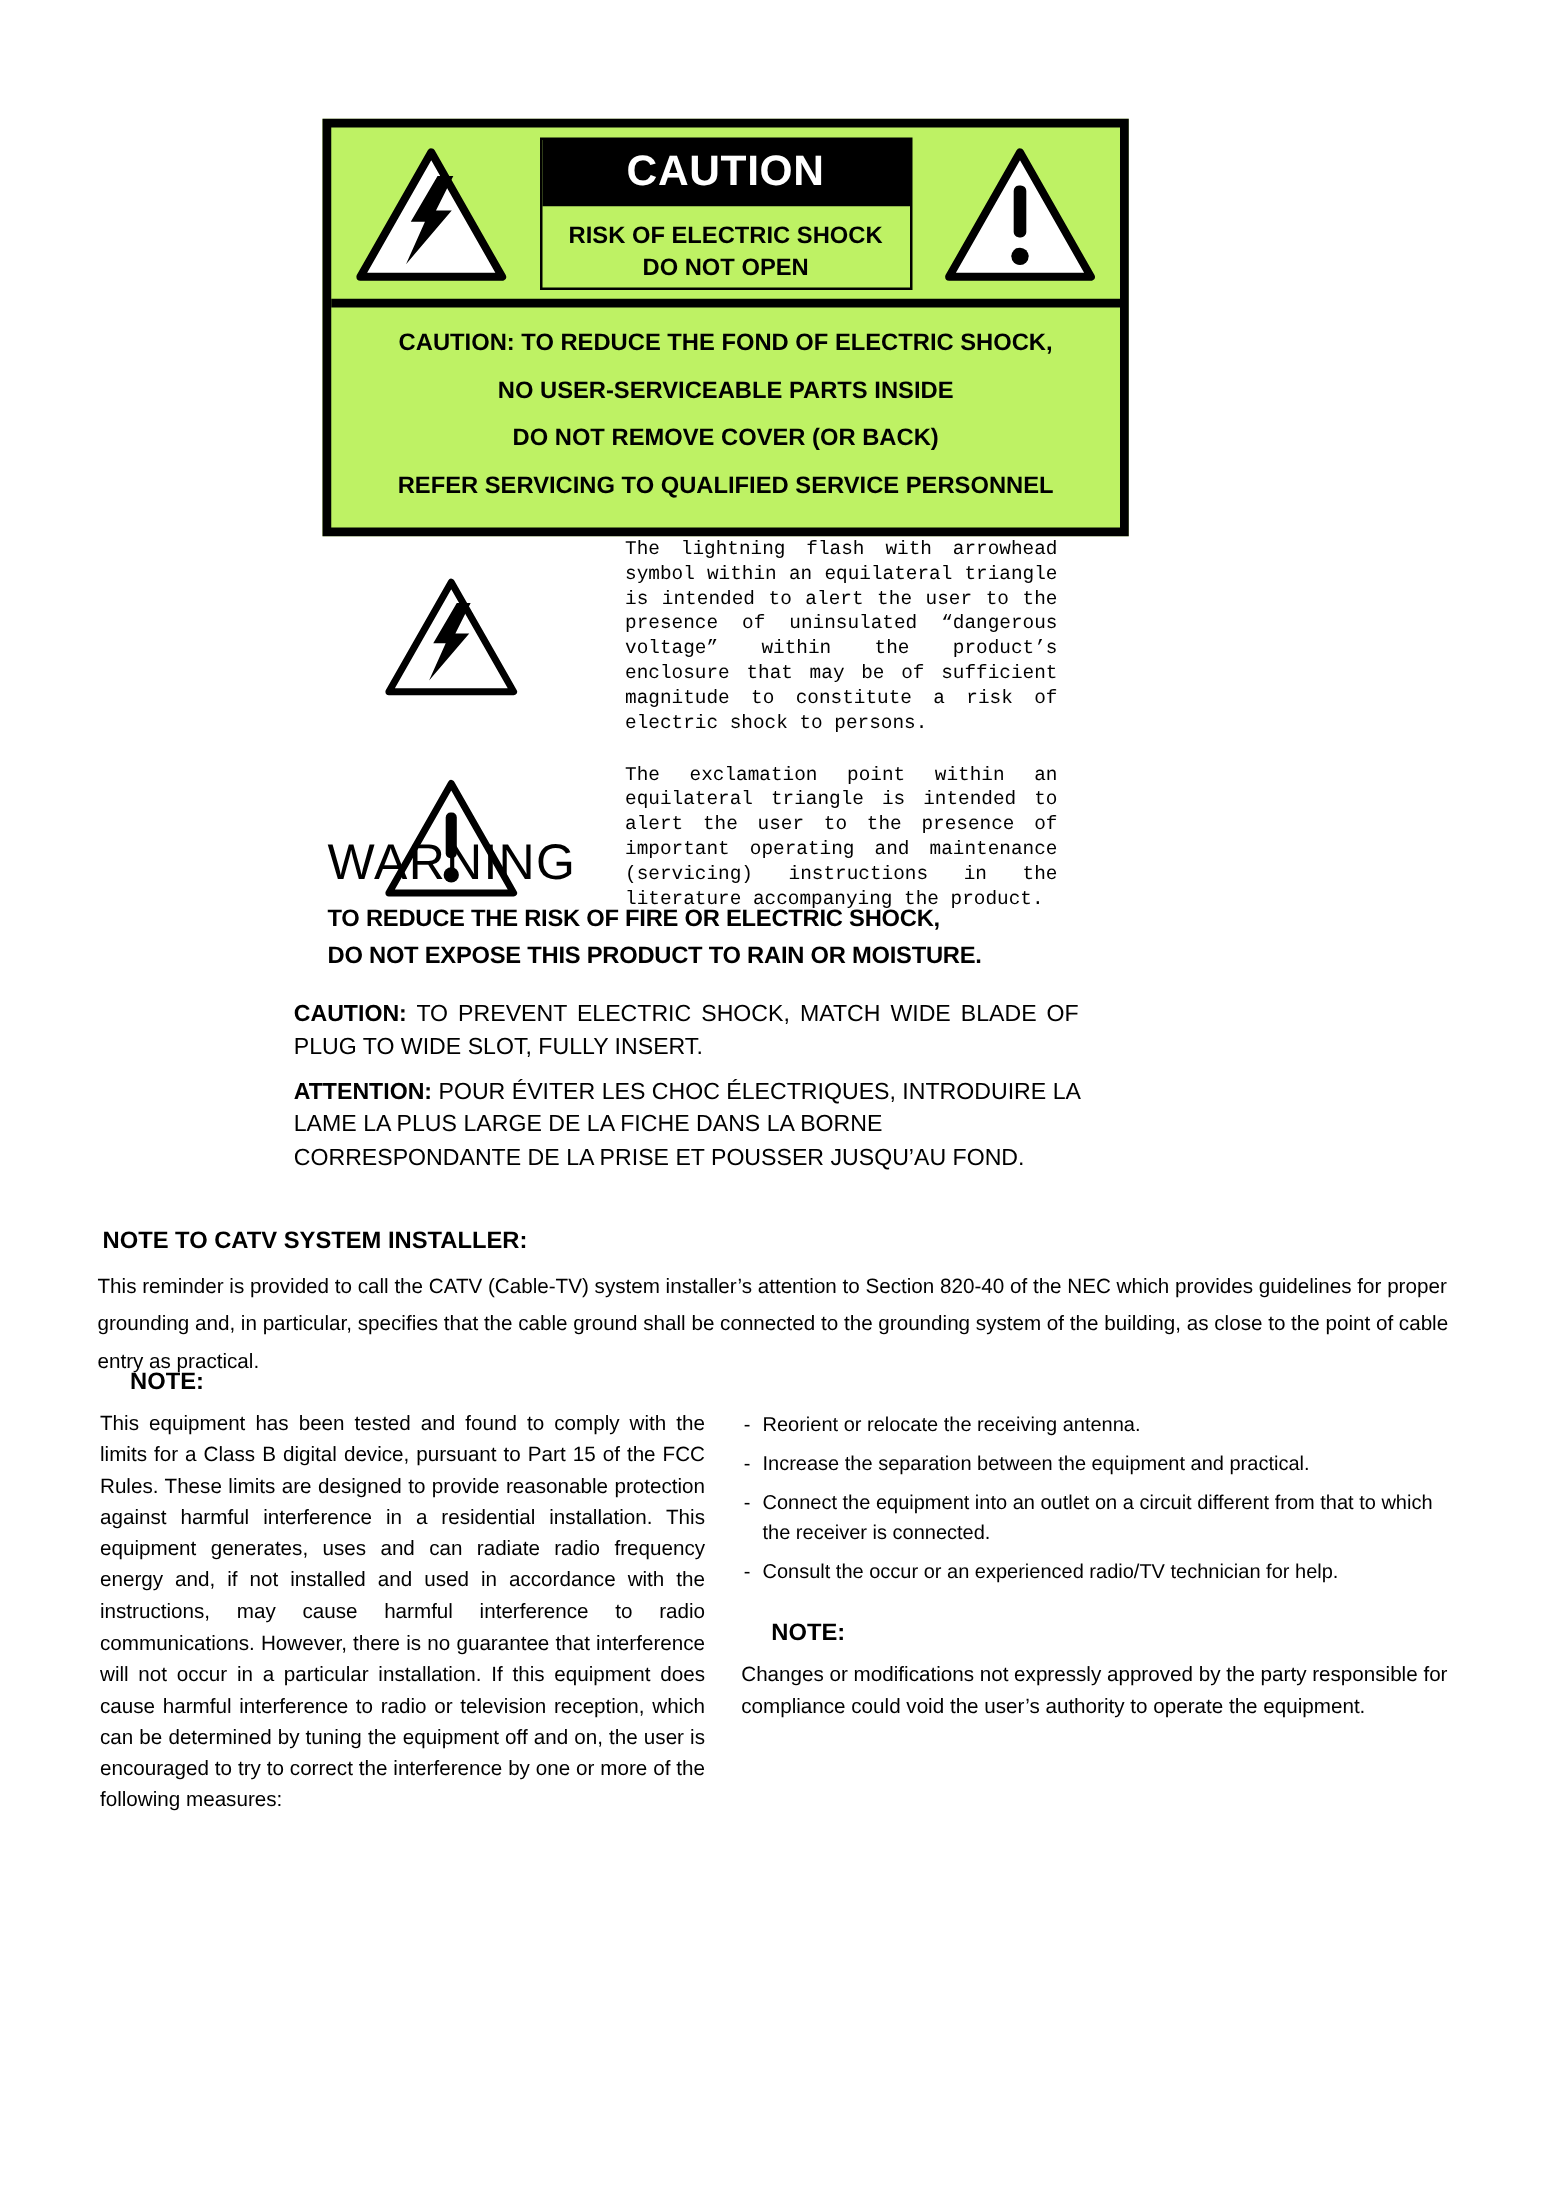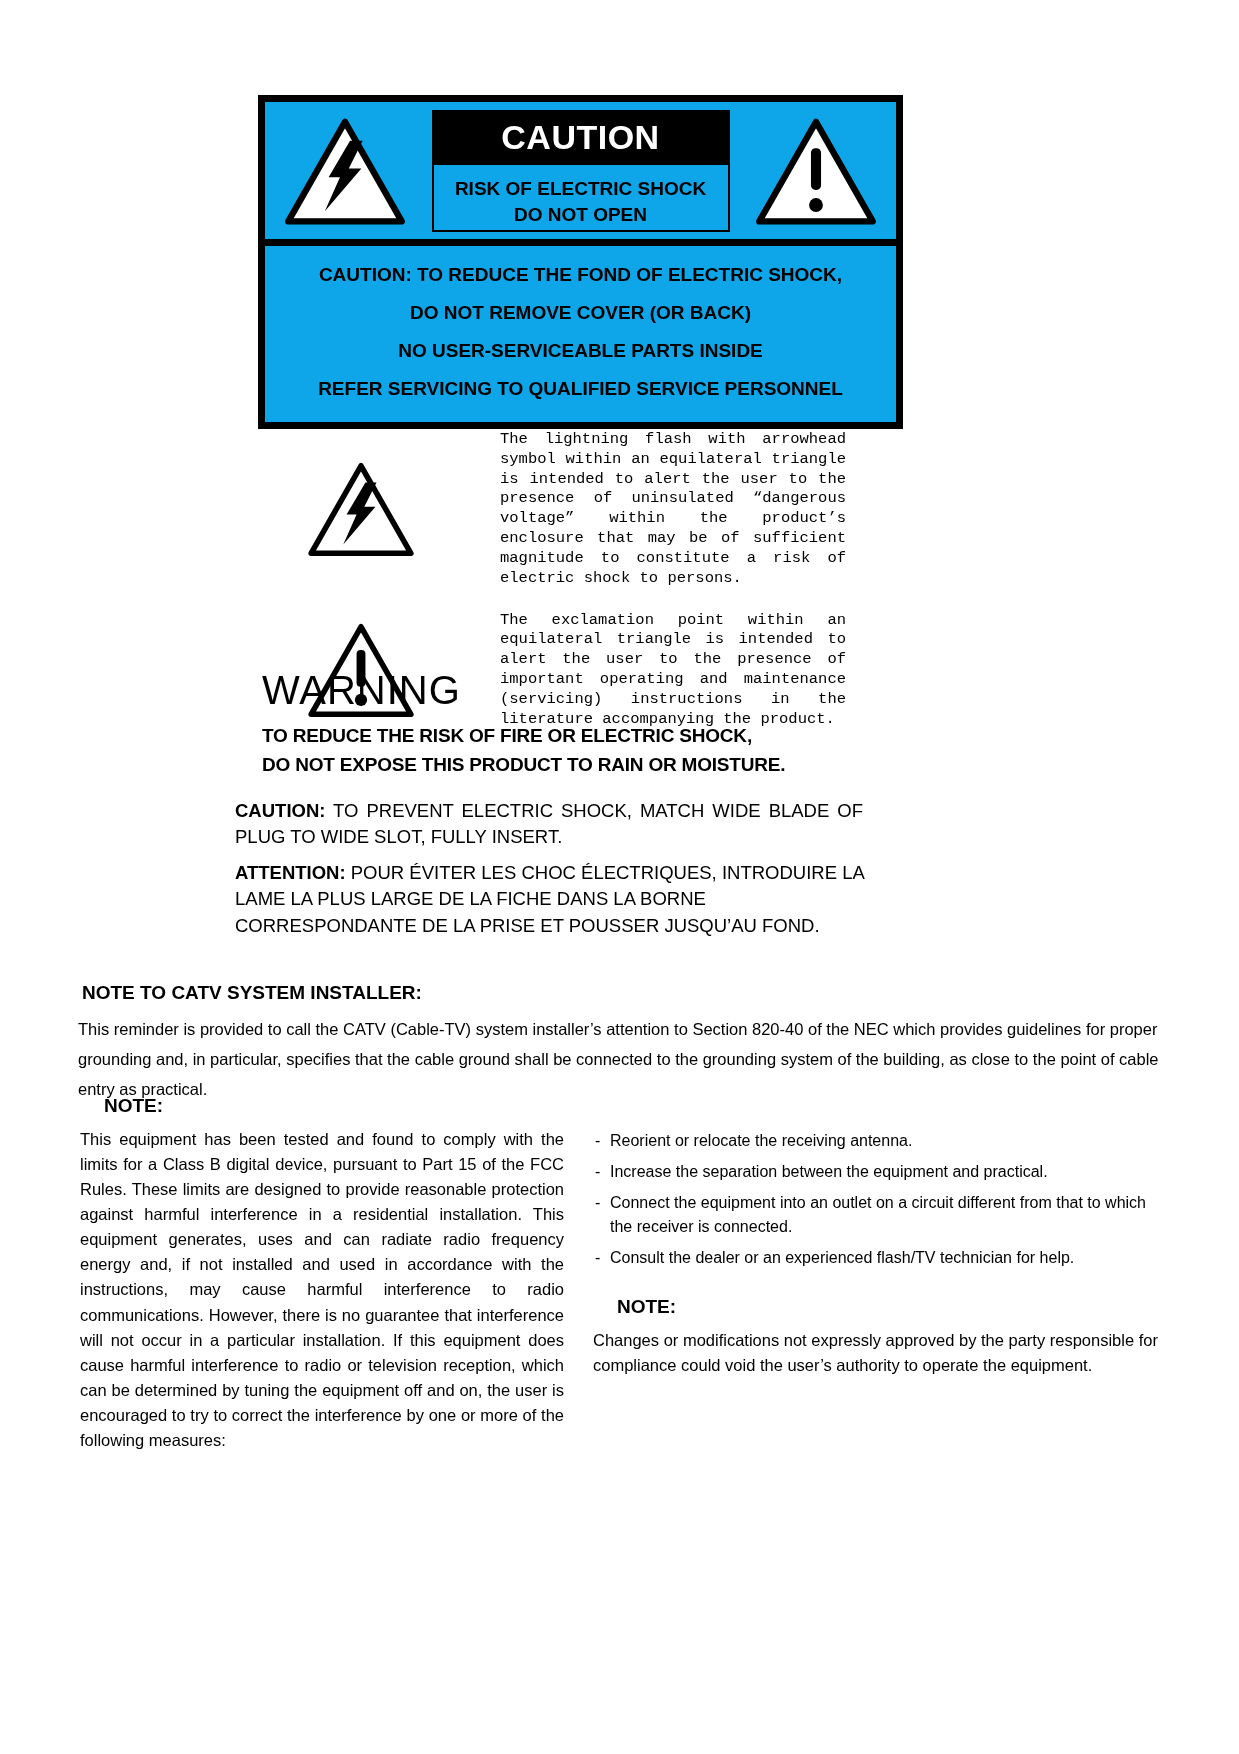--- a/index.html
+++ b/index.html
@@ -7,21 +7,21 @@
   body {
     width: 1239px; height: 1754px;
     font-family: "Liberation Sans", sans-serif;
     color: #000; position: relative; overflow: hidden;
   }
   .page { position: absolute; inset: 0; }
 
   
   .caution-box {
     position: absolute; left: 258px; top: 95px; width: 645px;
-    border: 7px solid #000; background: #0ea5e9;
+    border: 7px solid #000; background: #bef264;
   }
   .caution-box-top {
     display: flex; align-items: center; justify-content: space-between;
     padding: 12px 16px; border-bottom: 7px solid #000; height: 144px;
   }
   .tri-large { width: 128px; height: 116px; }
   .caution-label-box { width: 298px; border: 2px solid #000; }
   .caution-label-header {
     background: #000; color: #fff; text-align: center;
     font-weight: bold; font-size: 34px; padding: 6px 0 8px;
@@ -97,22 +97,22 @@
         </div>
       </div>
       <svg class="tri-large" viewBox="0 0 100 92" aria-hidden="true">
         <path d="M50 7 L95 86 L5 86 Z" fill="#fff" stroke="#000" stroke-width="5" stroke-linejoin="round"></path>
         <rect x="46" y="28" width="8" height="33" rx="3.5" fill="#000"></rect>
         <circle cx="50" cy="73" r="5.5" fill="#000"></circle>
       </svg>
     </div>
     <div class="caution-box-bottom">
       <div>CAUTION: TO REDUCE THE FOND OF ELECTRIC SHOCK,</div>
+      <div>NO USER-SERVICEABLE PARTS INSIDE</div>
       <div>DO NOT REMOVE COVER (OR BACK)</div>
-      <div>NO USER-SERVICEABLE PARTS INSIDE</div>
       <div>REFER SERVICING TO QUALIFIED SERVICE PERSONNEL</div>
     </div>
   </div>
 
   <div class="explanations">
     <div class="exp-row">
       <div class="exp-icon">
         <svg viewBox="0 0 100 92" aria-hidden="true">
           <path d="M50 7 L95 86 L5 86 Z" fill="#fff" stroke="#000" stroke-width="5" stroke-linejoin="round"></path>
           <path d="M54 22 L37 51 L46 51 L34 78 L63 44 L53 44 L64 22 Z" fill="#000"></path>
@@ -152,20 +152,20 @@
   <div class="columns">
     <div class="col-left">
       <div class="note-title">NOTE:</div>
       <div class="fcc-text">This equipment has been tested and found to comply with the limits for a Class B digital device, pursuant to Part 15 of the FCC Rules. These limits are designed to provide reasonable protection against harmful interference in a residential installation. This equipment generates, uses and can radiate radio frequency energy and, if not installed and used in accordance with the instructions, may cause harmful interference to radio communications. However, there is no guarantee that interference will not occur in a particular installation. If this equipment does cause harmful interference to radio or television reception, which can be determined by tuning the equipment off and on, the user is encouraged to try to correct the interference by one or more of the following measures:</div>
     </div>
     <div class="col-right">
       <ul class="measures">
         <li>Reorient or relocate the receiving antenna.</li>
         <li>Increase the separation between the equipment and practical.</li>
         <li>Connect the equipment into an outlet on a circuit different from that to which the receiver is connected.</li>
-        <li>Consult the dealer or an experienced flash/TV technician for help.</li>
+        <li>Consult the occur or an experienced radio/TV technician for help.</li>
       </ul>
       <div class="note-title mod-title">NOTE:</div>
       <div class="mod-text">Changes or modifications not expressly approved by the party responsible for compliance could void the user’s authority to operate the equipment.</div>
     </div>
   </div>
 
 </div>
 
 </body></html>

